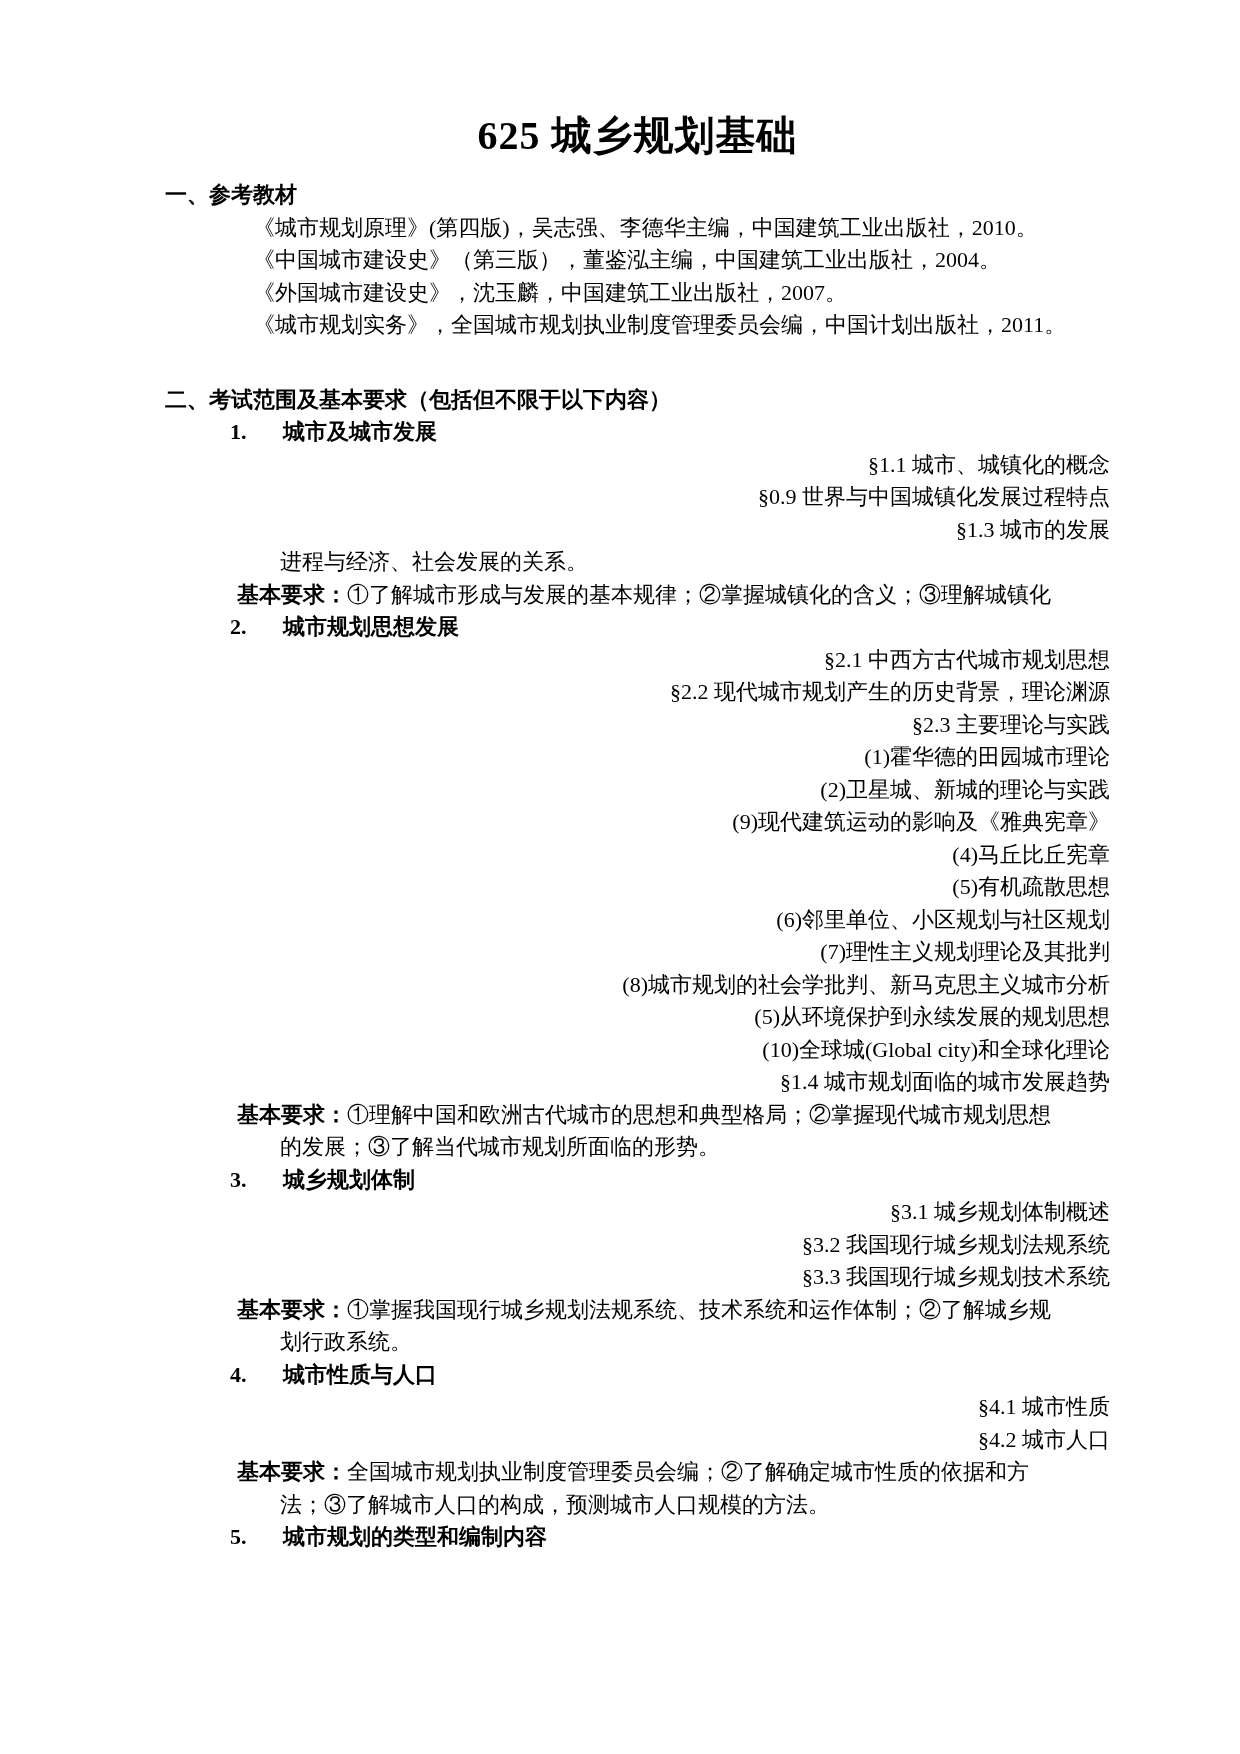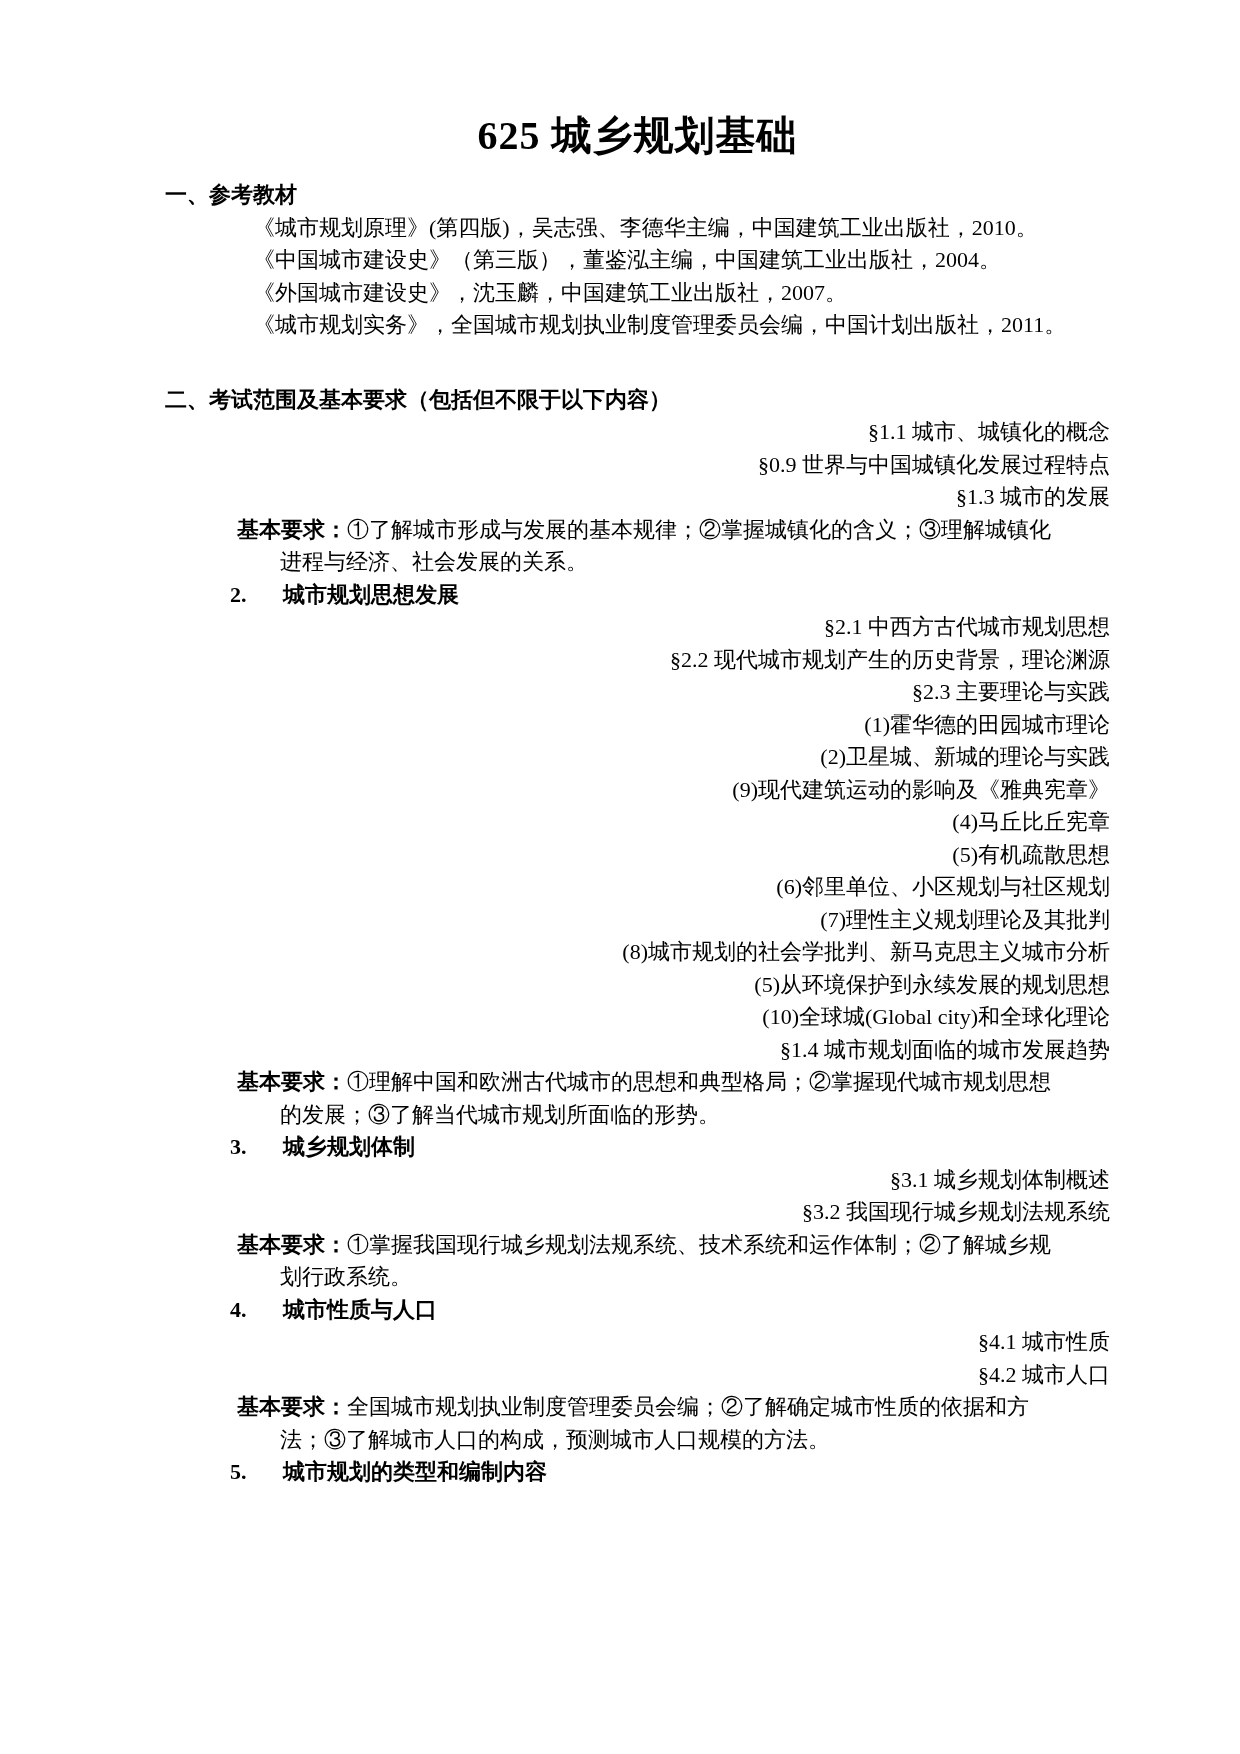--- a/index.html
+++ b/index.html
@@ -73,26 +73,27 @@
   <div id="doc-body">
       <div class="section">
         <div class="line section-heading"><span>一、</span><span>参考教材</span></div>
         <div class="line ref">《城市规划原理》(第四版)，吴志强、李德华主编，中国建筑工业出版社，2010。</div>
         <div class="line ref">《中国城市建设史》（第三版），董鉴泓主编，中国建筑工业出版社，2004。</div>
         <div class="line ref">《外国城市建设史》，沈玉麟，中国建筑工业出版社，2007。</div>
         <div class="line ref">《城市规划实务》，全国城市规划执业制度管理委员会编，中国计划出版社，2011。</div>
       </div>
       <div class="section section-gap">
         <div class="line section-heading"><span>二、</span><span>考试范围及基本要求（包括但不限于以下内容）</span></div>
+        <div class="line num-line"><span class="num">1.</span><span>城市及城市发展</span></div>
         <div class="line sub">§1.1 城市、城镇化的概念</div>
         <div class="line sub">§0.9 世界与中国城镇化发展过程特点</div>
         <div class="line sub">§1.3 城市的发展</div>
         <div class="req">
+          <div class="line req-cont">进程与经济、社会发展的关系。</div>
           <div class="line req-first"><span class="req-label">基本要求：</span><span>①了解城市形成与发展的基本规律；②掌握城镇化的含义；③理解城镇化</span></div>
-          <div class="line req-cont">进程与经济、社会发展的关系。</div>
         </div>
         <div class="line num-line"><span class="num">2.</span><span>城市规划思想发展</span></div>
         <div class="line sub">§2.1 中西方古代城市规划思想</div>
         <div class="line sub">§2.2 现代城市规划产生的历史背景，理论渊源</div>
         <div class="line sub">§2.3 主要理论与实践</div>
         <div class="line sub">(1)霍华德的田园城市理论</div>
         <div class="line sub">(2)卫星城、新城的理论与实践</div>
         <div class="line sub">(9)现代建筑运动的影响及《雅典宪章》</div>
         <div class="line sub">(4)马丘比丘宪章</div>
         <div class="line sub">(5)有机疏散思想</div>
@@ -102,20 +103,21 @@
         <div class="line sub">(5)从环境保护到永续发展的规划思想</div>
         <div class="line sub">(10)全球城(Global city)和全球化理论</div>
         <div class="line sub">§1.4 城市规划面临的城市发展趋势</div>
         <div class="req">
           <div class="line req-first"><span class="req-label">基本要求：</span><span>①理解中国和欧洲古代城市的思想和典型格局；②掌握现代城市规划思想</span></div>
           <div class="line req-cont">的发展；③了解当代城市规划所面临的形势。</div>
         </div>
         <div class="line num-line"><span class="num">3.</span><span>城乡规划体制</span></div>
         <div class="line sub">§3.1 城乡规划体制概述</div>
         <div class="line sub">§3.2 我国现行城乡规划法规系统</div>
+        <div class="line sub">§3.3 我国现行城乡规划技术系统</div>
         <div class="req">
           <div class="line req-first"><span class="req-label">基本要求：</span><span>①掌握我国现行城乡规划法规系统、技术系统和运作体制；②了解城乡规</span></div>
           <div class="line req-cont">划行政系统。</div>
         </div>
         <div class="line num-line"><span class="num">4.</span><span>城市性质与人口</span></div>
         <div class="line sub">§4.1 城市性质</div>
         <div class="line sub">§4.2 城市人口</div>
         <div class="req">
           <div class="line req-first"><span class="req-label">基本要求：</span><span>全国城市规划执业制度管理委员会编；②了解确定城市性质的依据和方</span></div>
           <div class="line req-cont">法；③了解城市人口的构成，预测城市人口规模的方法。</div>

